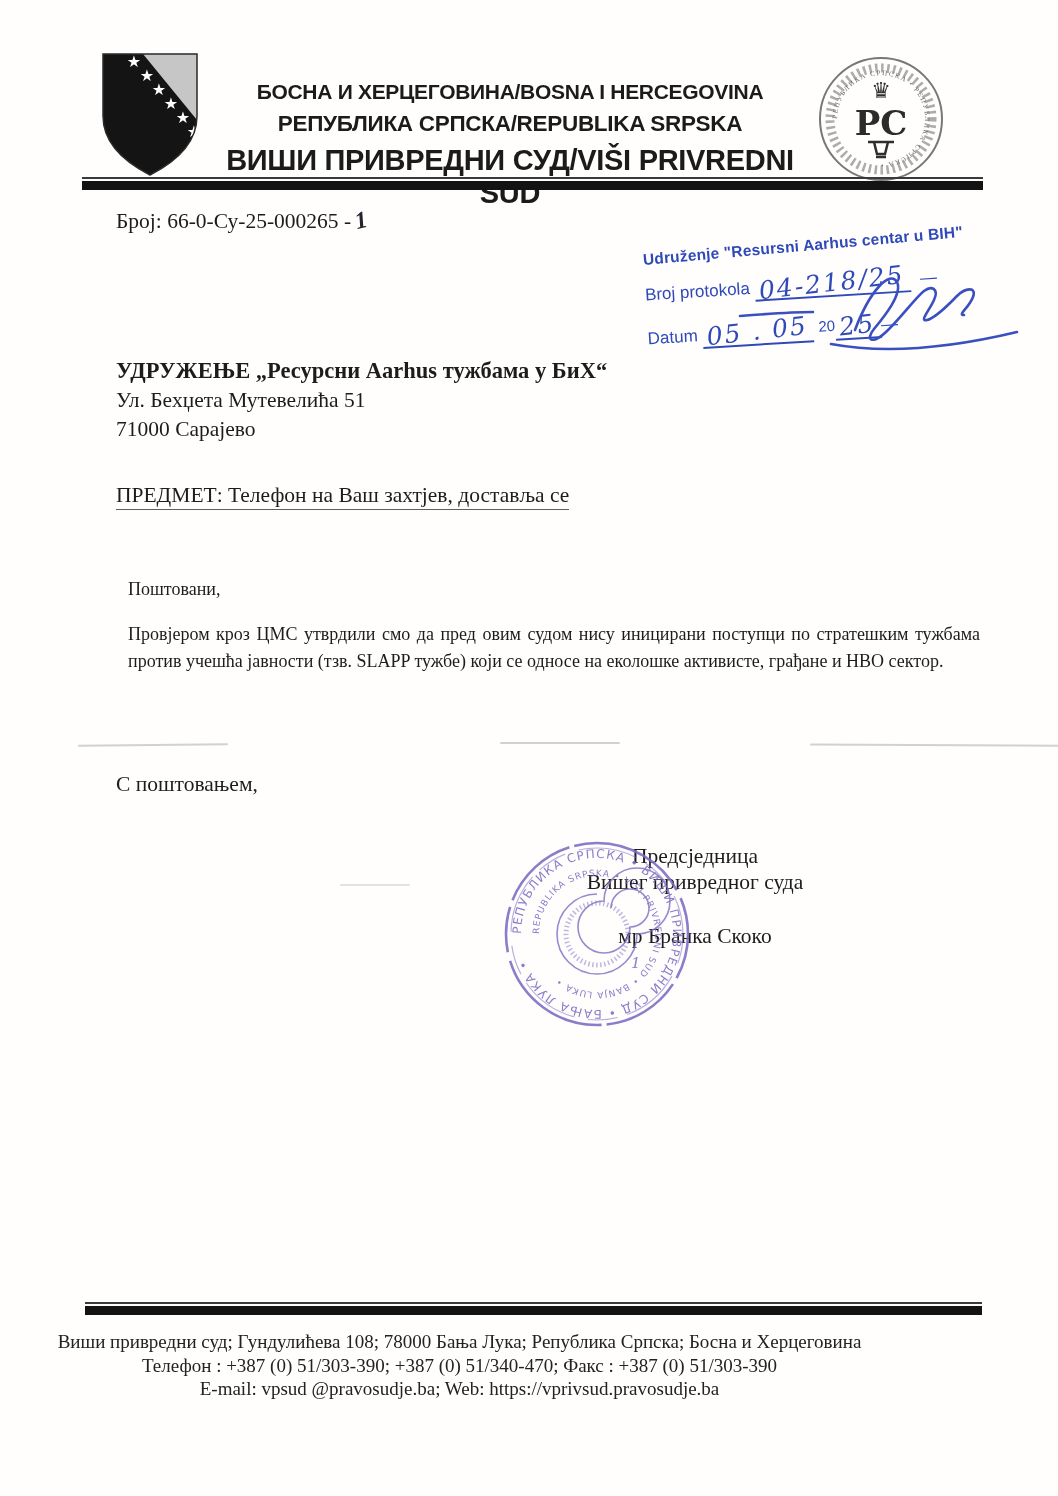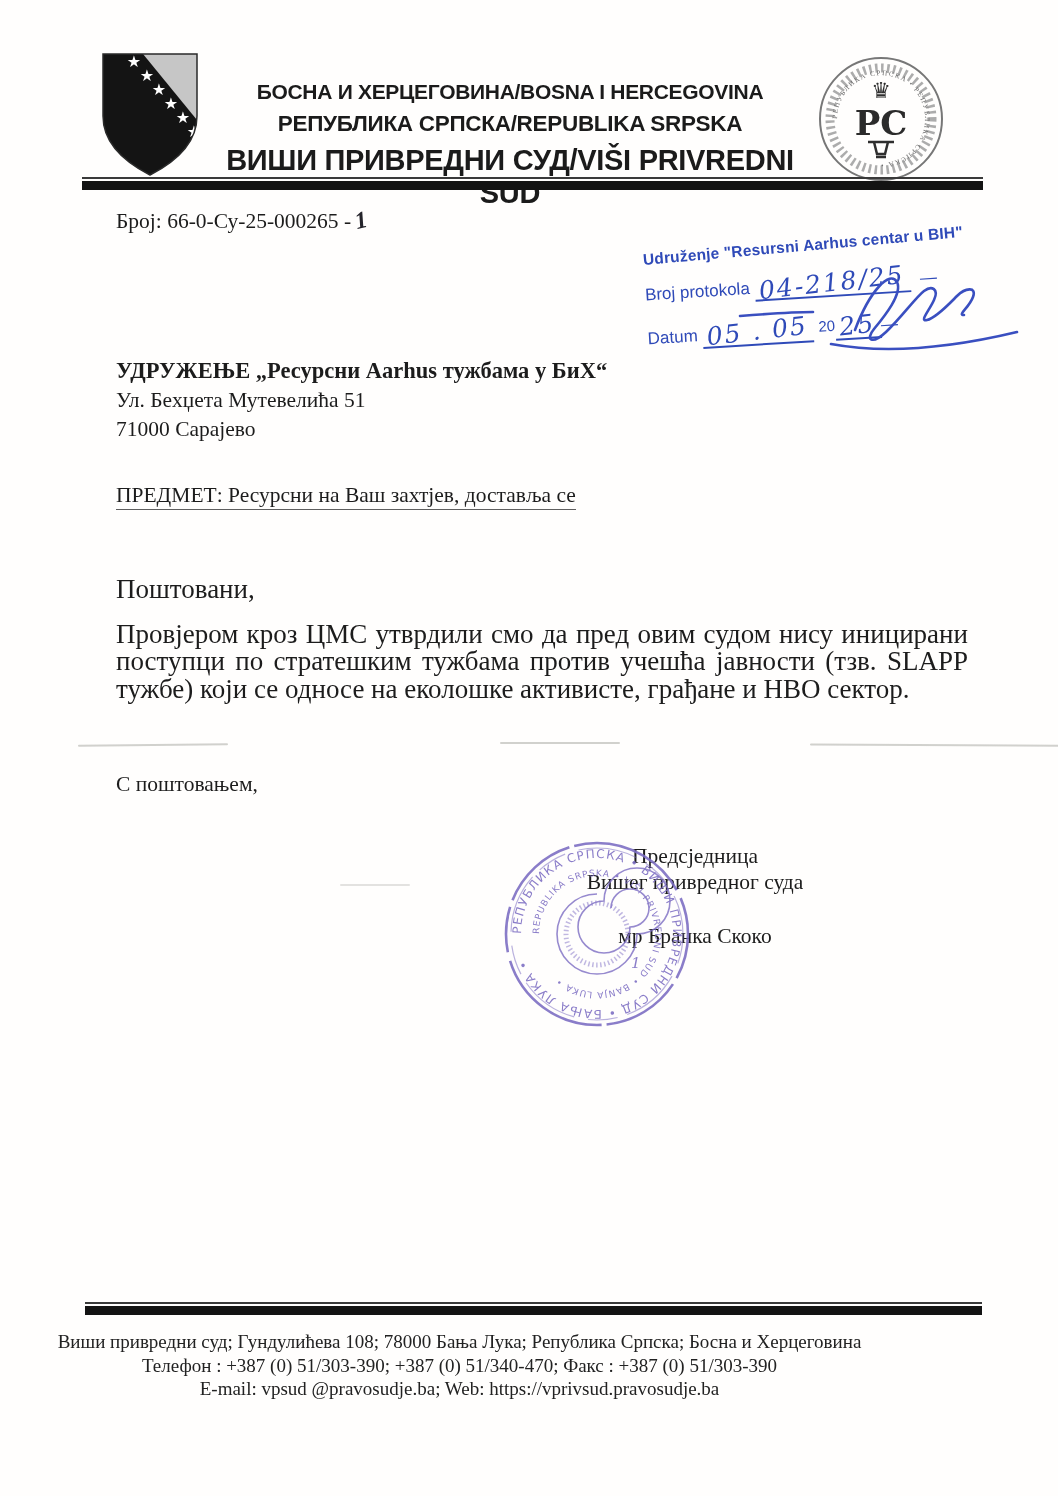--- a/index.html
+++ b/index.html
@@ -33,21 +33,21 @@
   .fill-line{border-bottom:2px solid;display:inline-block;padding:0 6px 0 4px;}
   .yr-printed{font-size:15px;position:relative;top:-2px;}
   .sig-squiggle{left:735px;top:252px;width:300px;height:105px;}
   
   .recipient{left:116px;top:356px;font-size:21.5px;line-height:29.5px;}
   .recipient .name{font-weight:700;font-size:22.5px;}
   
   .subject{left:116px;top:483px;font-size:21.5px;}
   .subject span{border-bottom:1.5px solid rgba(40,40,40,.75);padding-bottom:2px;}
   
-  .body-block{left:116px;top:576px;width:852px;font-size:27px;line-height:27.5px;}
+  .body-block{left:128px;top:576px;width:852px;font-size:18px;line-height:27.5px;}
   .para2{margin-top:17px;text-align:justify;}
   .closing{left:116px;top:772px;font-size:21.5px;}
   .smudge{height:2px;background:#b9b9b4;opacity:.65;border-radius:2px;}
   
   .sig-block{left:545px;top:843px;width:300px;text-align:center;font-size:21.5px;line-height:26px;}
   .sig-name{margin-top:28px;}
   .court-stamp{left:502px;top:836px;width:190px;height:195px;opacity:.88;}
   
   .footer-text{left:0;top:1330px;width:919px;text-align:center;font-size:19px;line-height:23.5px;color:#222;}
 </style>
@@ -125,21 +125,21 @@
     </g>
   </svg>
 
   <div class="abs recipient">
     <div class="name">УДРУЖЕЊЕ „Ресурсни Aarhus тужбама у БиХ“</div>
     <div>Ул. Бехџета Мутевелића 51</div>
     <div>71000 Сарајево</div>
   </div>
 
   <div class="abs subject">
-    <span>ПРЕДМЕТ: Ресурсни на Ваш захтјев, доставља се</span>
+    <span>ПРЕДМЕТ: Телефон на Ваш захтјев, доставља се</span>
   </div>
 
   <div class="abs body-block">
     <div>Поштовани,</div>
     <div class="para2">Провјером кроз ЦМС утврдили смо да пред овим судом нису иницирани поступци по стратешким тужбама против учешћа јавности (тзв. SLAPP тужбе) који се односе на еколошке активисте, грађане и НВО сектор.</div>
   </div>
 
   <div class="abs smudge" style="left:78px;top:744px;width:150px;transform:rotate(-0.5deg);"></div>
   <div class="abs smudge" style="left:500px;top:742px;width:120px;"></div>
   <div class="abs smudge" style="left:810px;top:745px;width:560px;transform:rotate(0.3deg);"></div>

